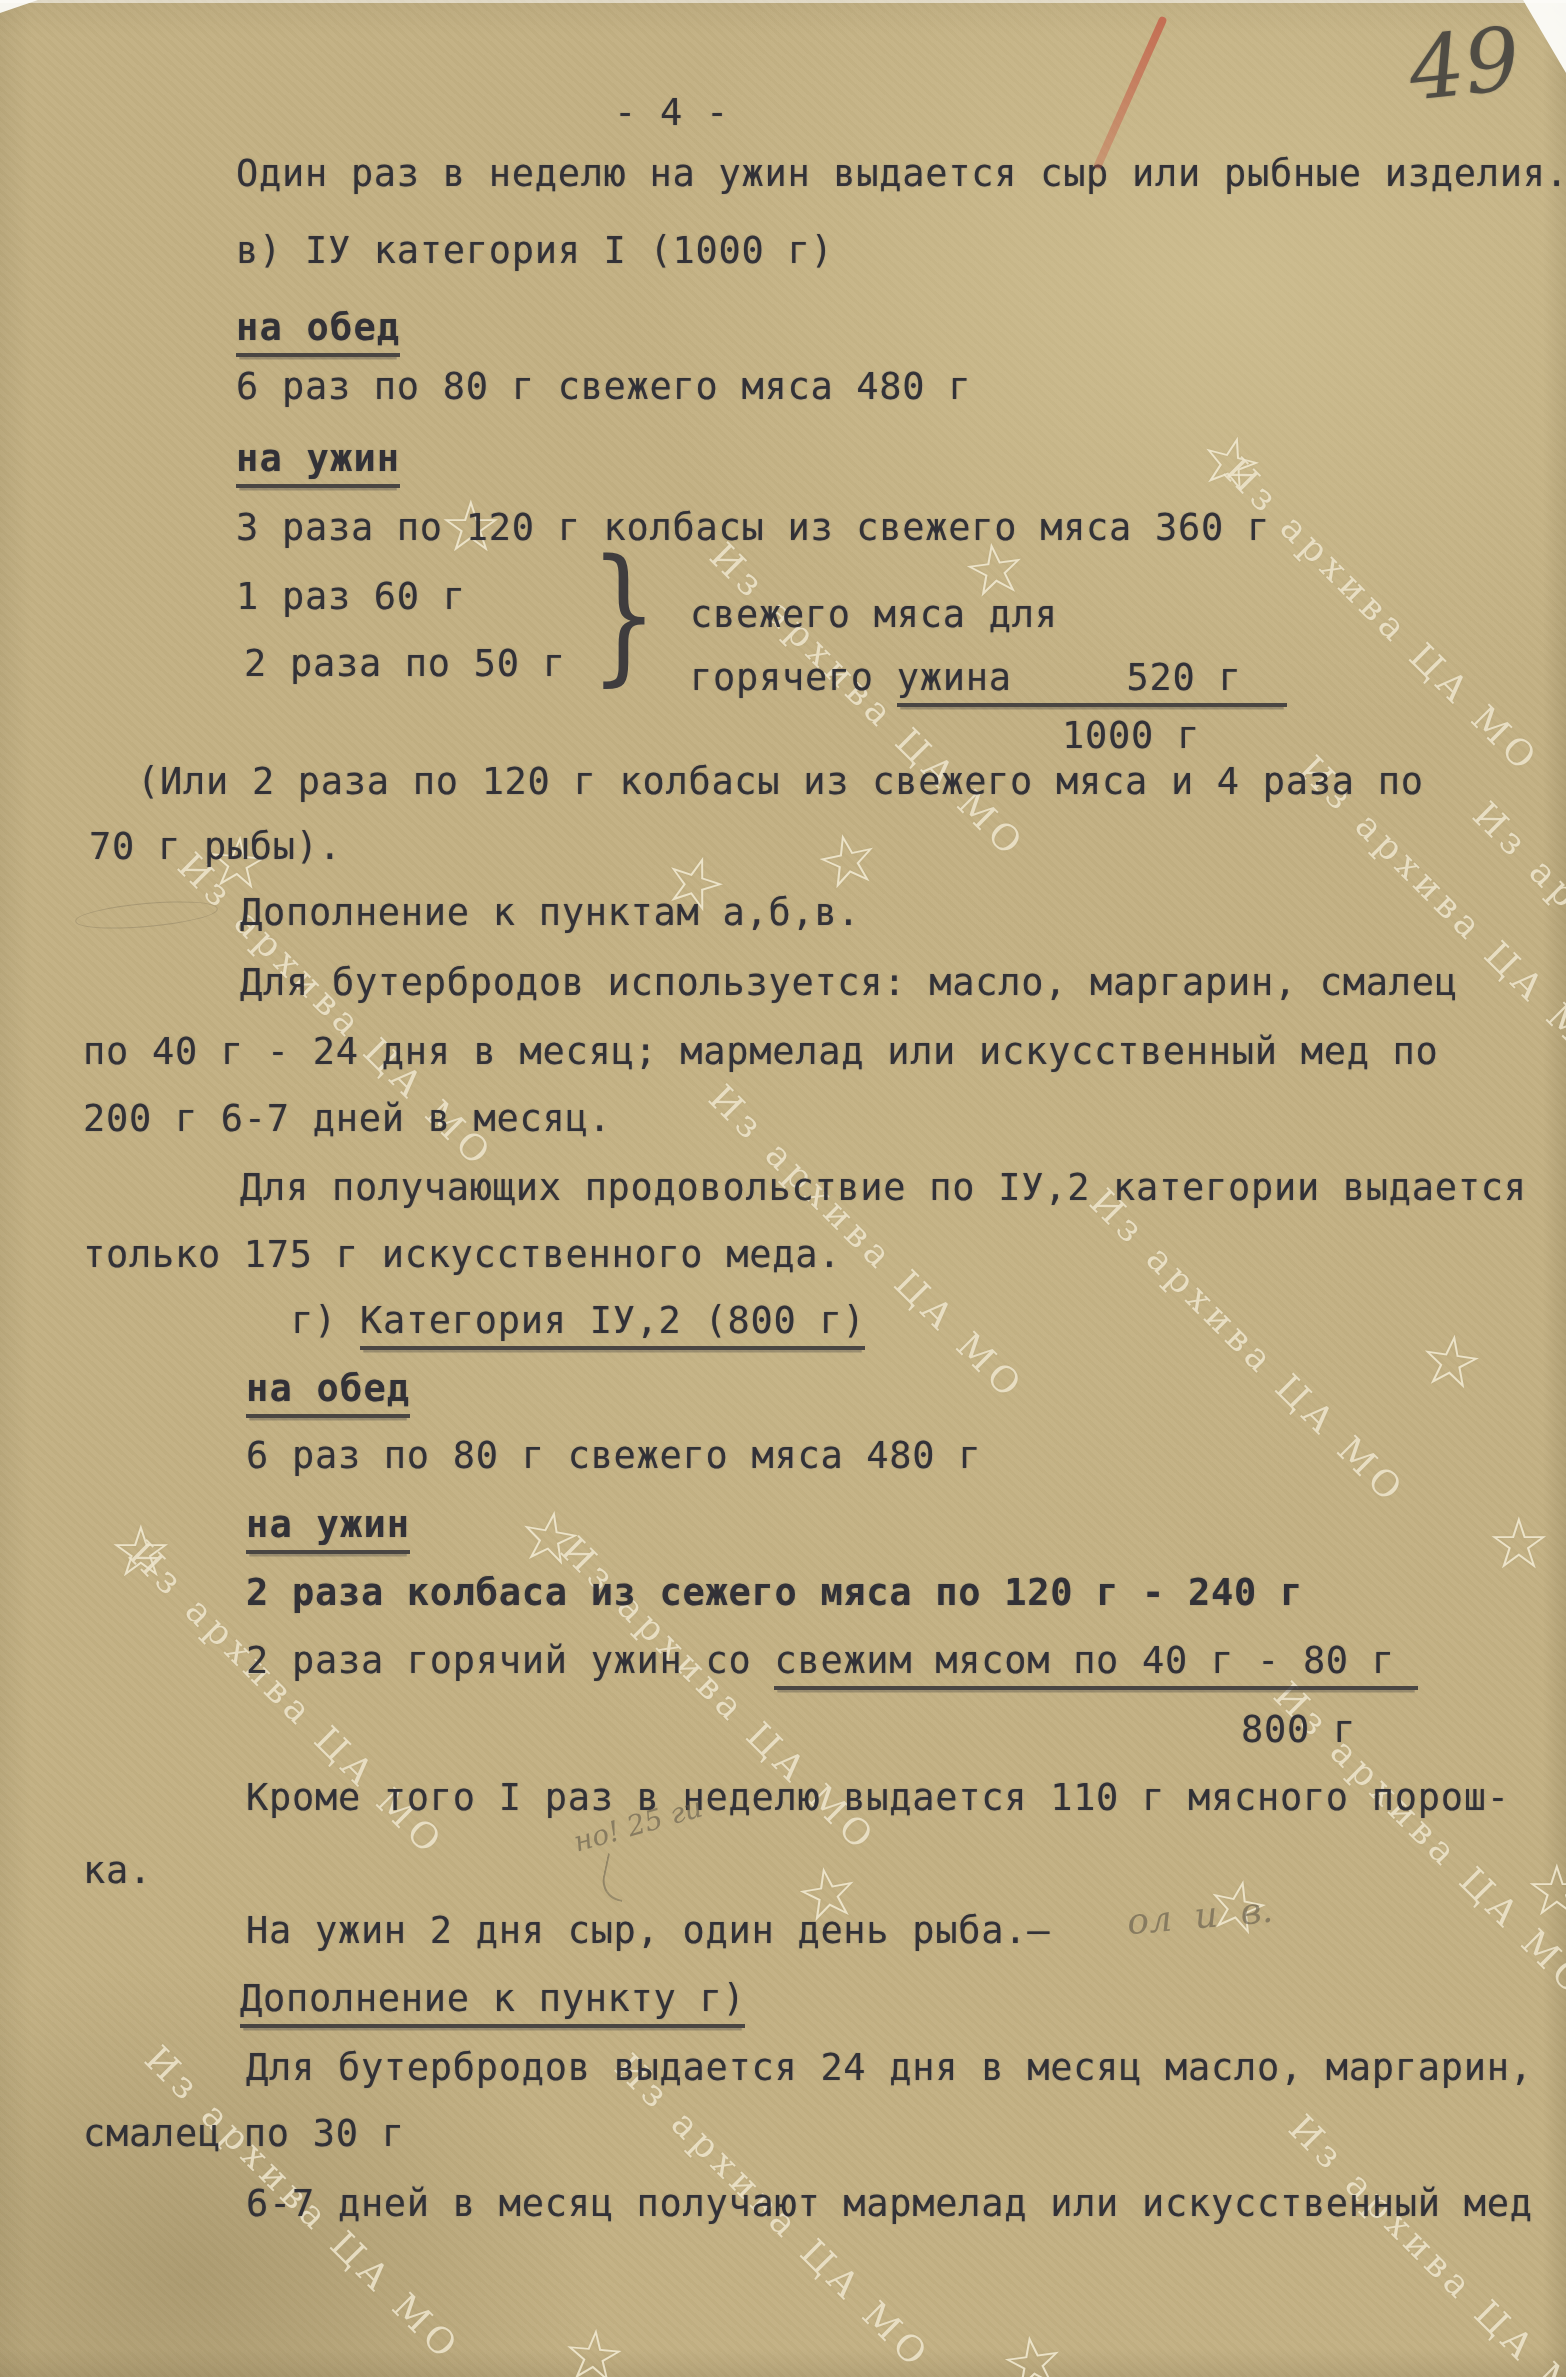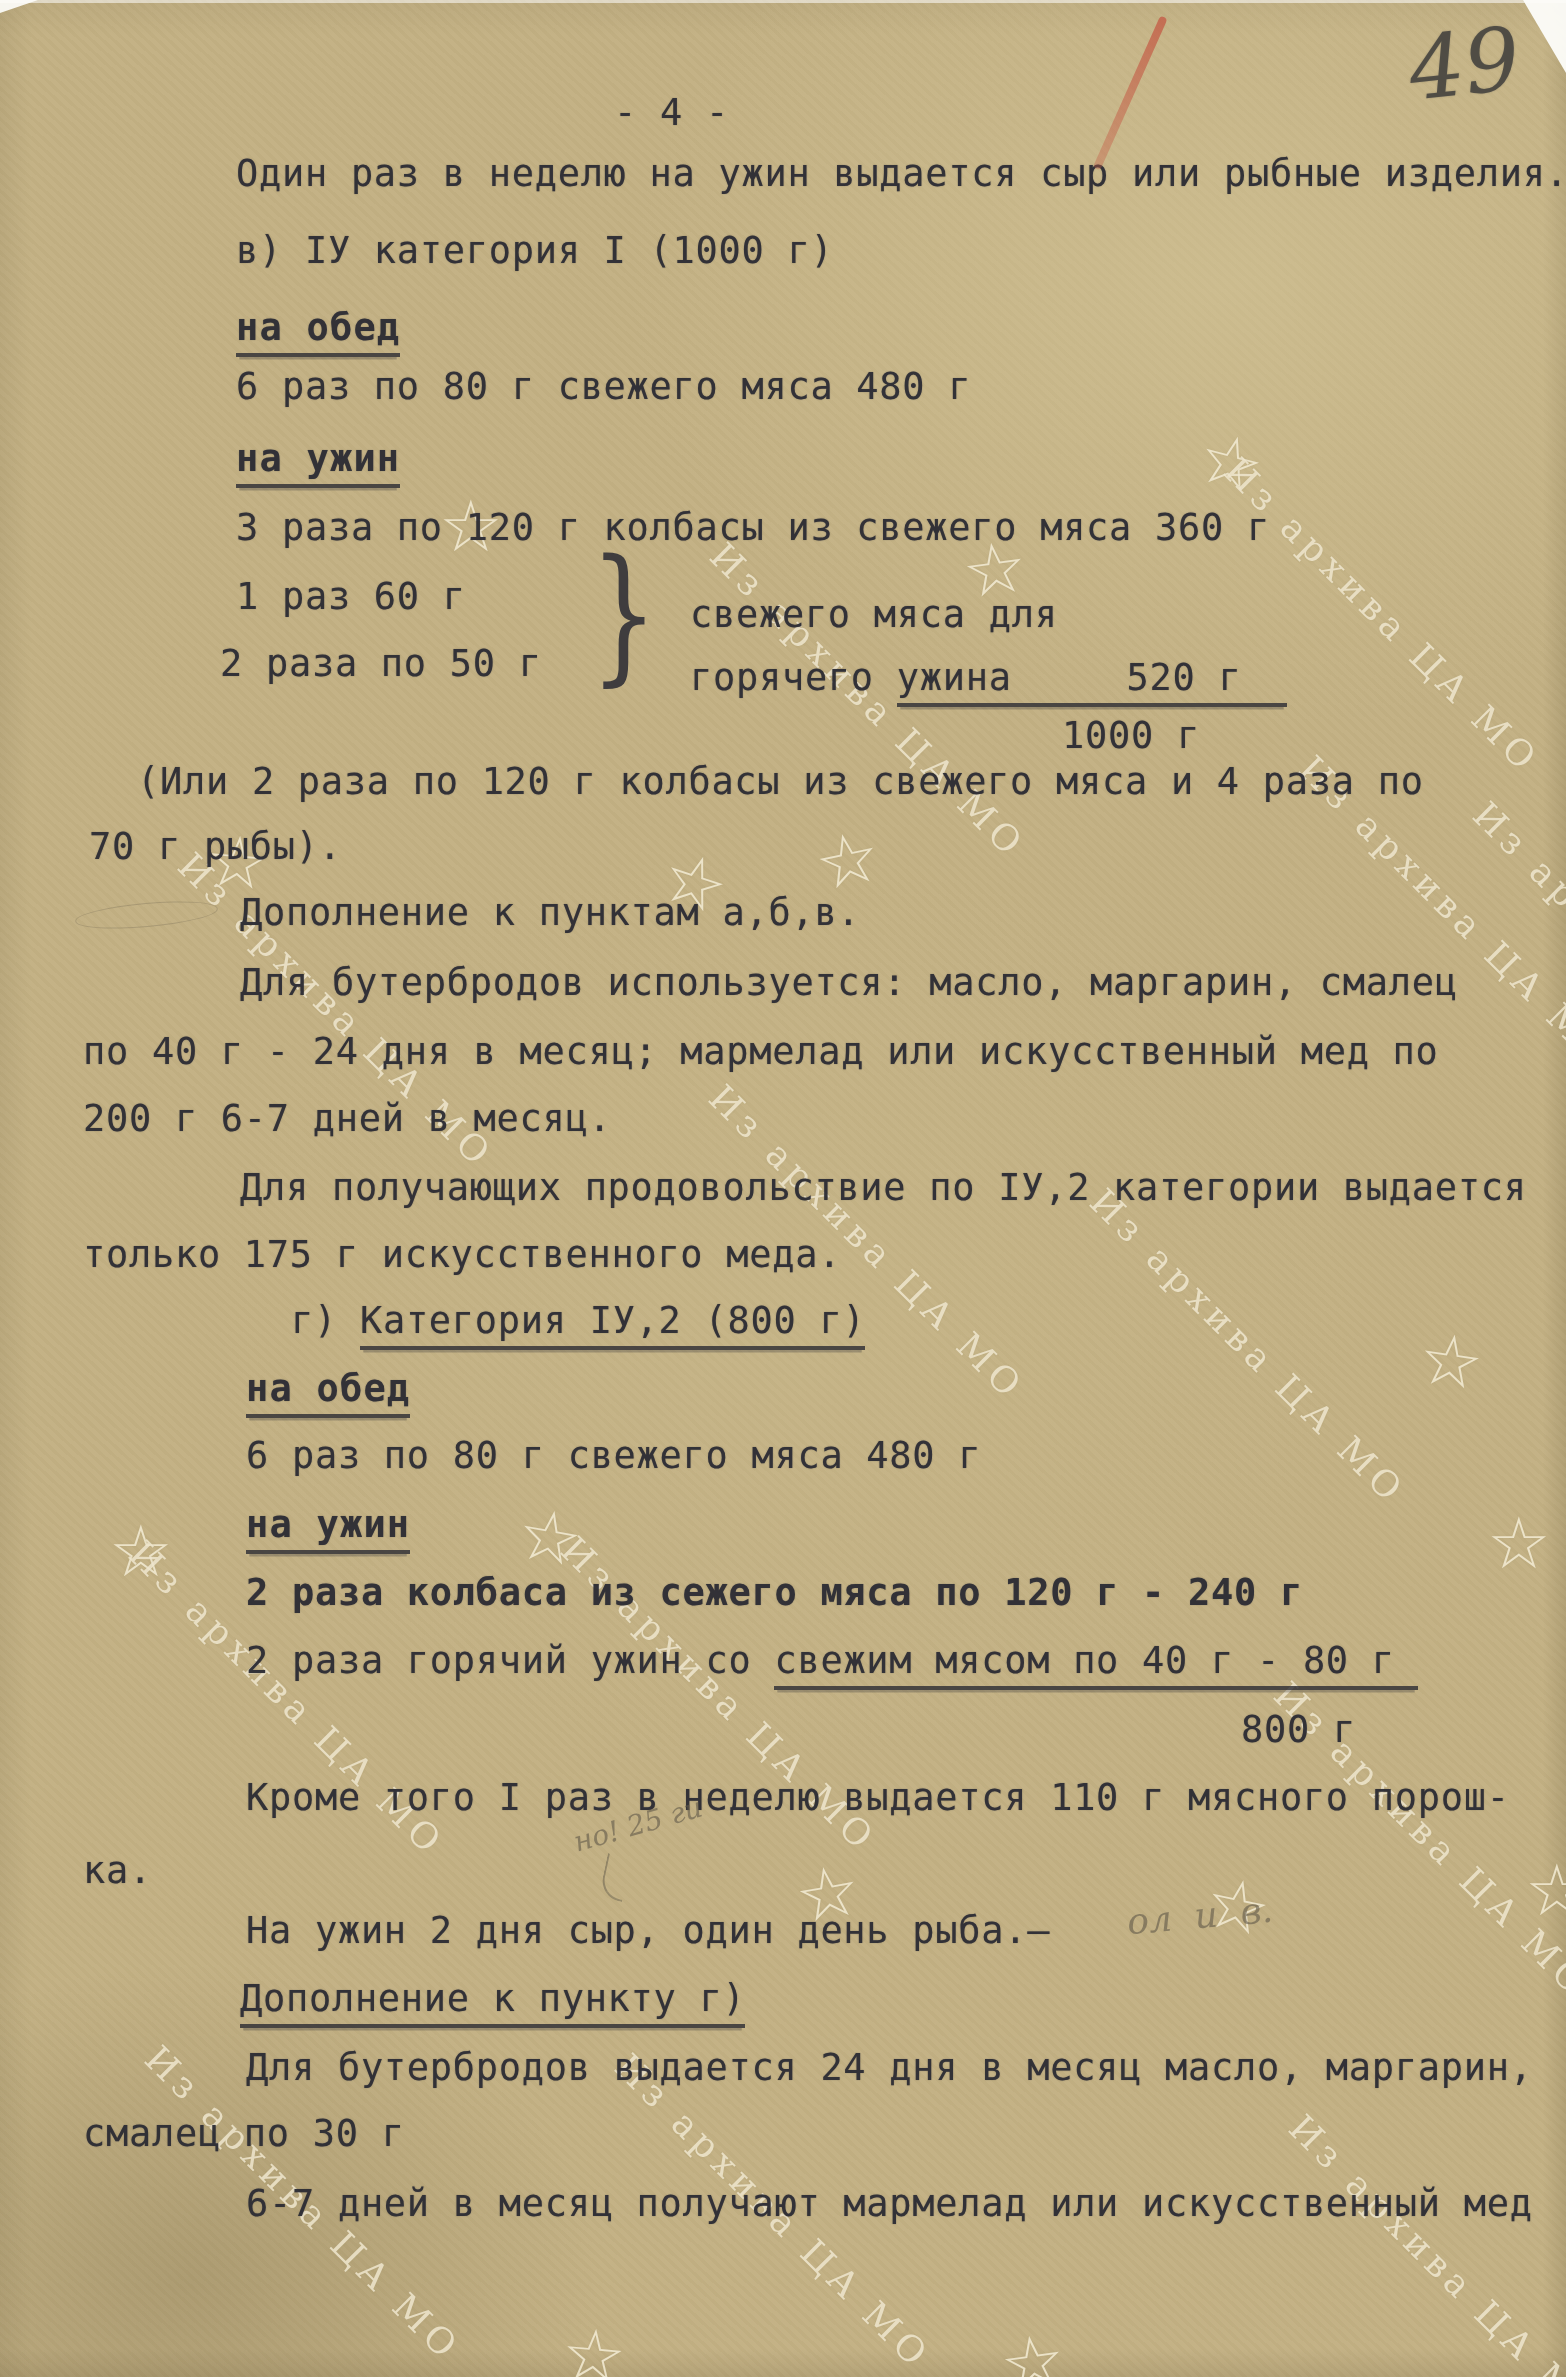--- a/index.html
+++ b/index.html
@@ -146,21 +146,21 @@
     </div>
   <div class="layer" id="text-layer">
       <div class="line" style="left: 614px; top: 91px;"><span>- 4 -</span></div>
       <div class="line" style="left: 236px; top: 152px;"><span>Один раз в неделю на ужин выдается сыр или рыбные изделия.</span></div>
       <div class="line" style="left: 236px; top: 229px;"><span>в) IУ категория I (1000 г)</span></div>
       <div class="line hdr" style="left: 236px; top: 306px;"><span class="u">на обед</span></div>
       <div class="line" style="left: 236px; top: 365px;"><span>6 раз по 80 г свежего мяса 480 г</span></div>
       <div class="line hdr" style="left: 236px; top: 437px;"><span class="u">на ужин</span></div>
       <div class="line" style="left: 236px; top: 506px;"><span>3 раза по 120 г колбасы из свежего мяса 360 г</span></div>
       <div class="line" style="left: 236px; top: 575px;"><span>1 раз 60 г</span></div>
-      <div class="line" style="left: 220px; top: 642px;"><span>2 раза по 50 г</span></div>
+      <div class="line" style="left: 244px; top: 642px;"><span>2 раза по 50 г</span></div>
       <div class="line" style="left: 690px; top: 593px;"><span>свежего мяса для</span></div>
       <div class="line" style="left: 690px; top: 656px;"><span>горячего </span><span class="u">ужина     520 г  </span></div>
       <div class="line" style="left: 1062px; top: 714px;"><span>1000 г</span></div>
       <div class="line" style="left: 137px; top: 760px;"><span>(Или 2 раза по 120 г колбасы из свежего мяса и 4 раза по</span></div>
       <div class="line" style="left: 69px; top: 825px; margin-left: 20px;"><span>70 г рыбы).</span></div>
       <div class="line" style="left: 240px; top: 891px;"><span>Дополнение к пунктам а,б,в.</span></div>
       <div class="line" style="left: 240px; top: 961px;"><span>Для бутербродов используется: масло, маргарин, смалец</span></div>
       <div class="line" style="left: 83px; top: 1030px;"><span>по 40 г - 24 дня в месяц; мармелад или искусственный мед по</span></div>
       <div class="line" style="left: 83px; top: 1097px;"><span>200 г 6-7 дней в месяц.</span></div>
       <div class="line" style="left: 240px; top: 1166px;"><span>Для получающих продовольствие по IУ,2 категории выдается</span></div>

